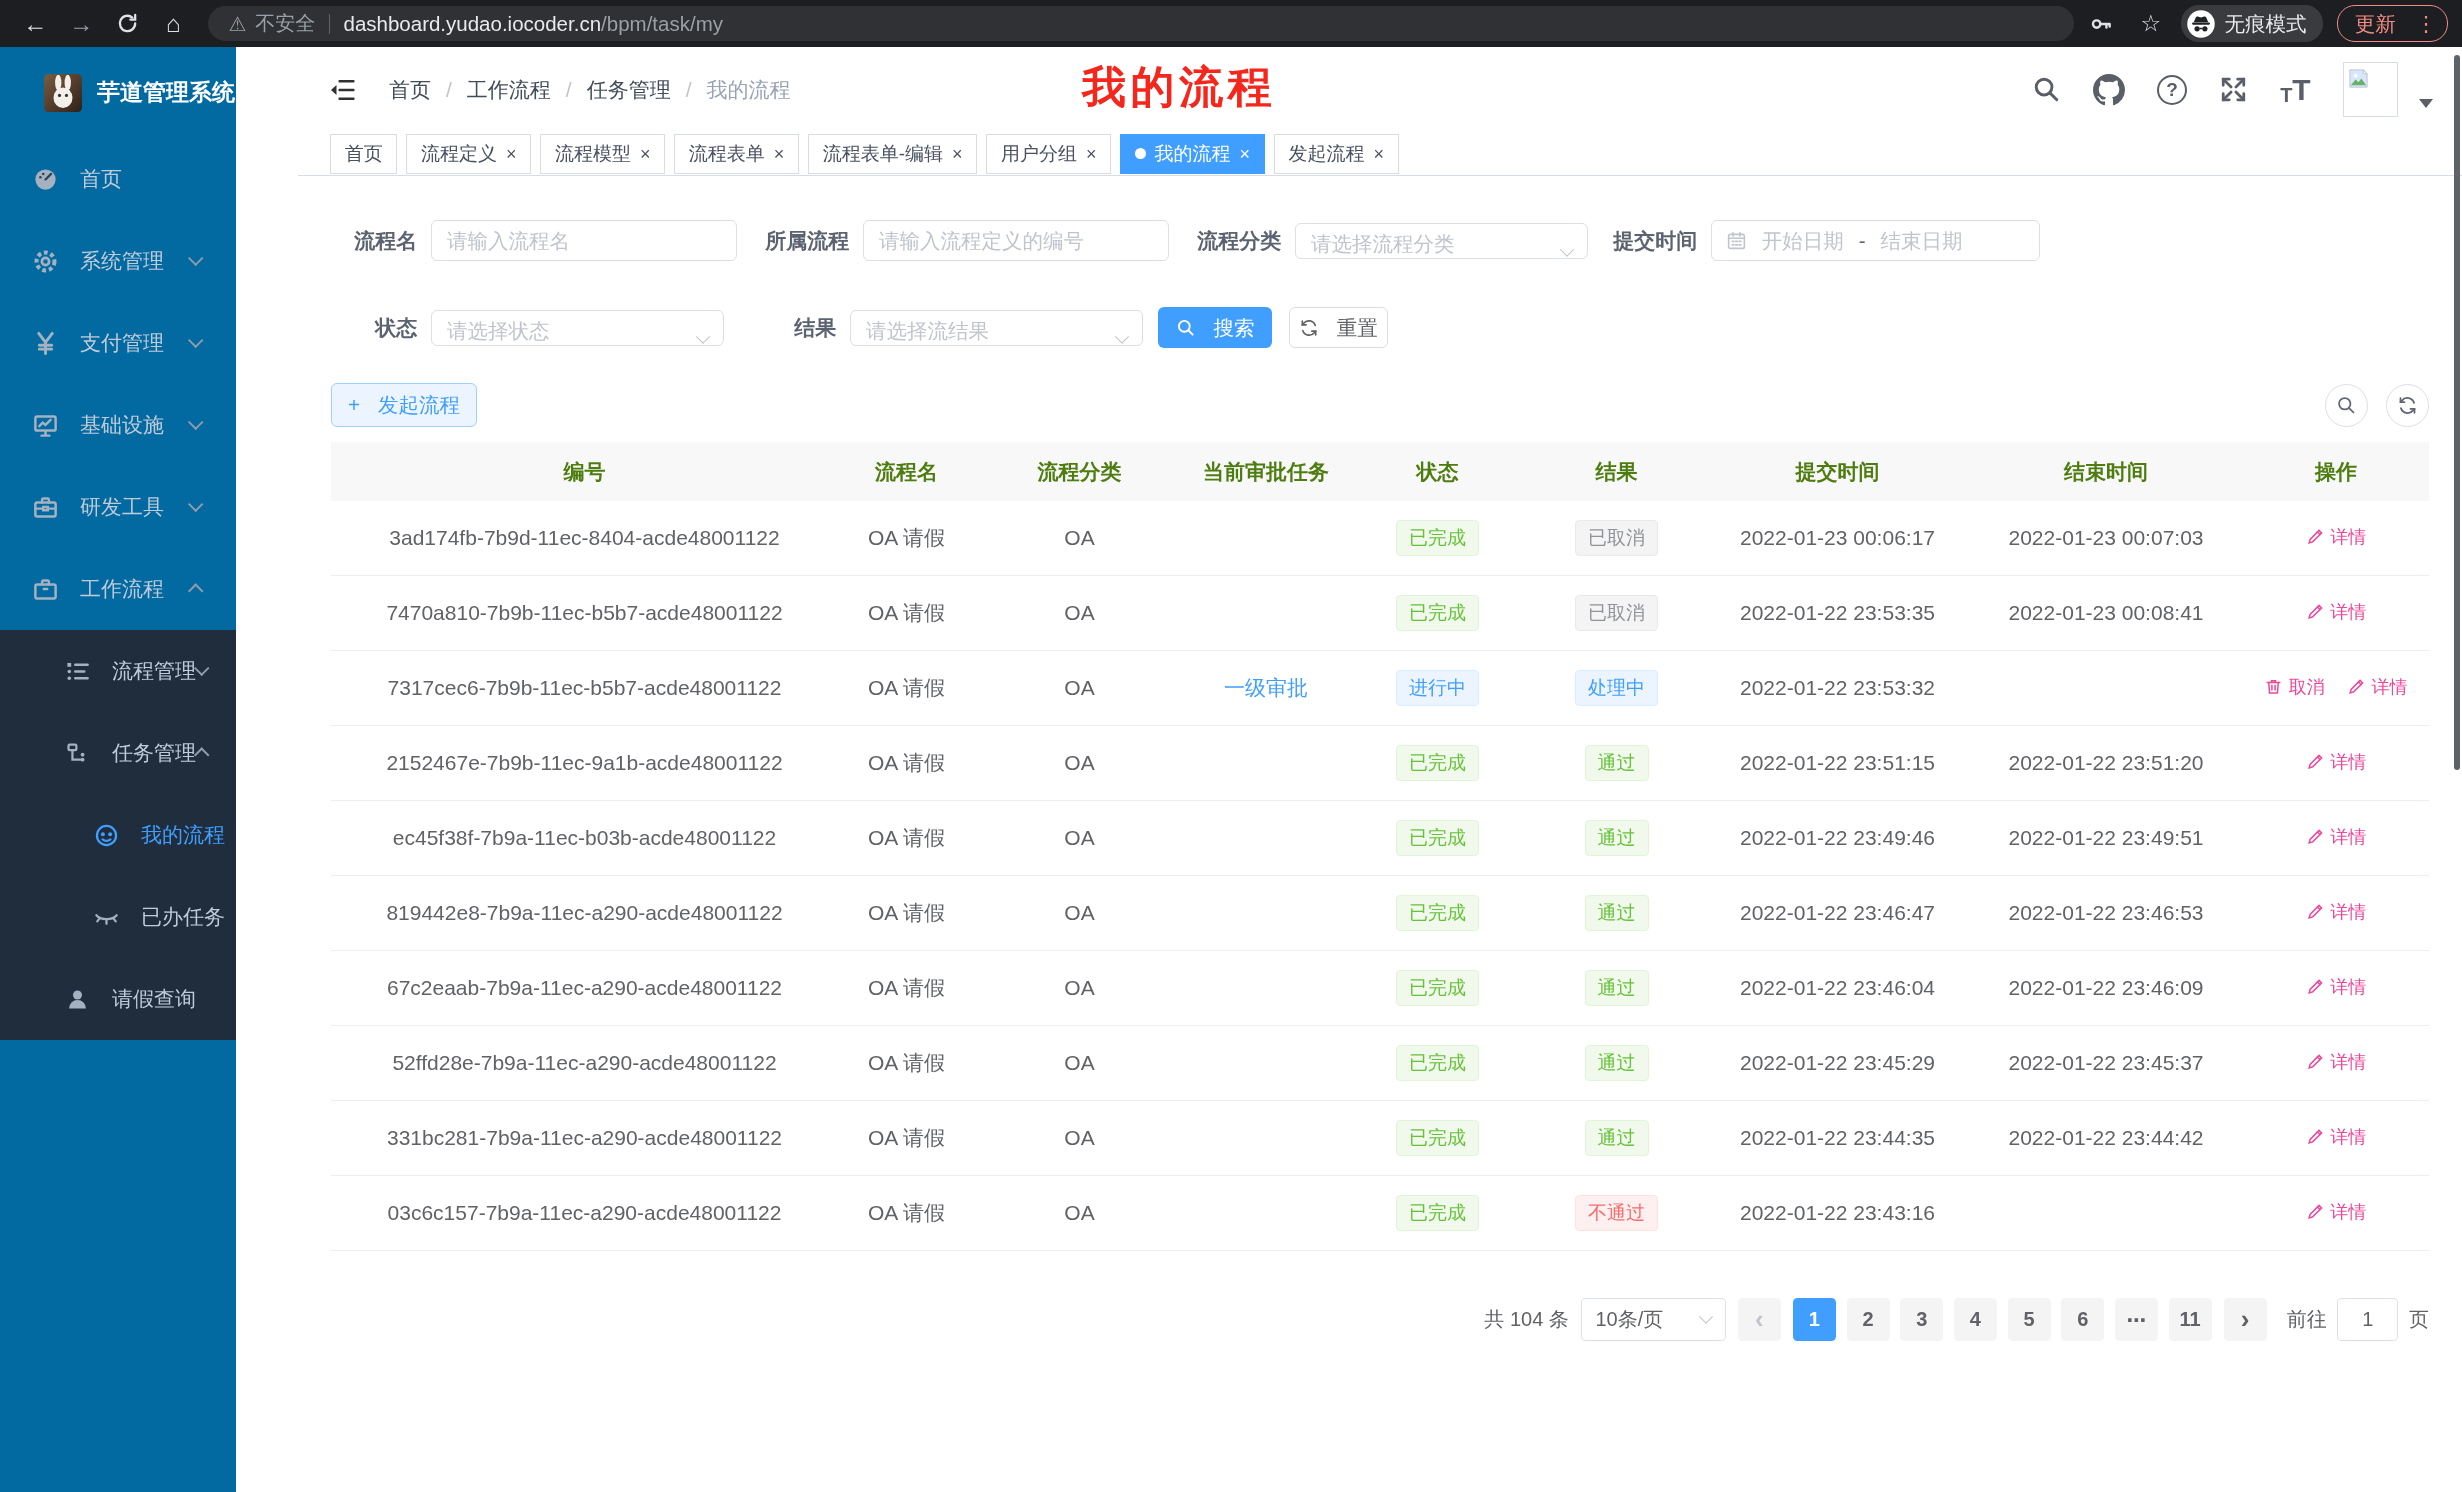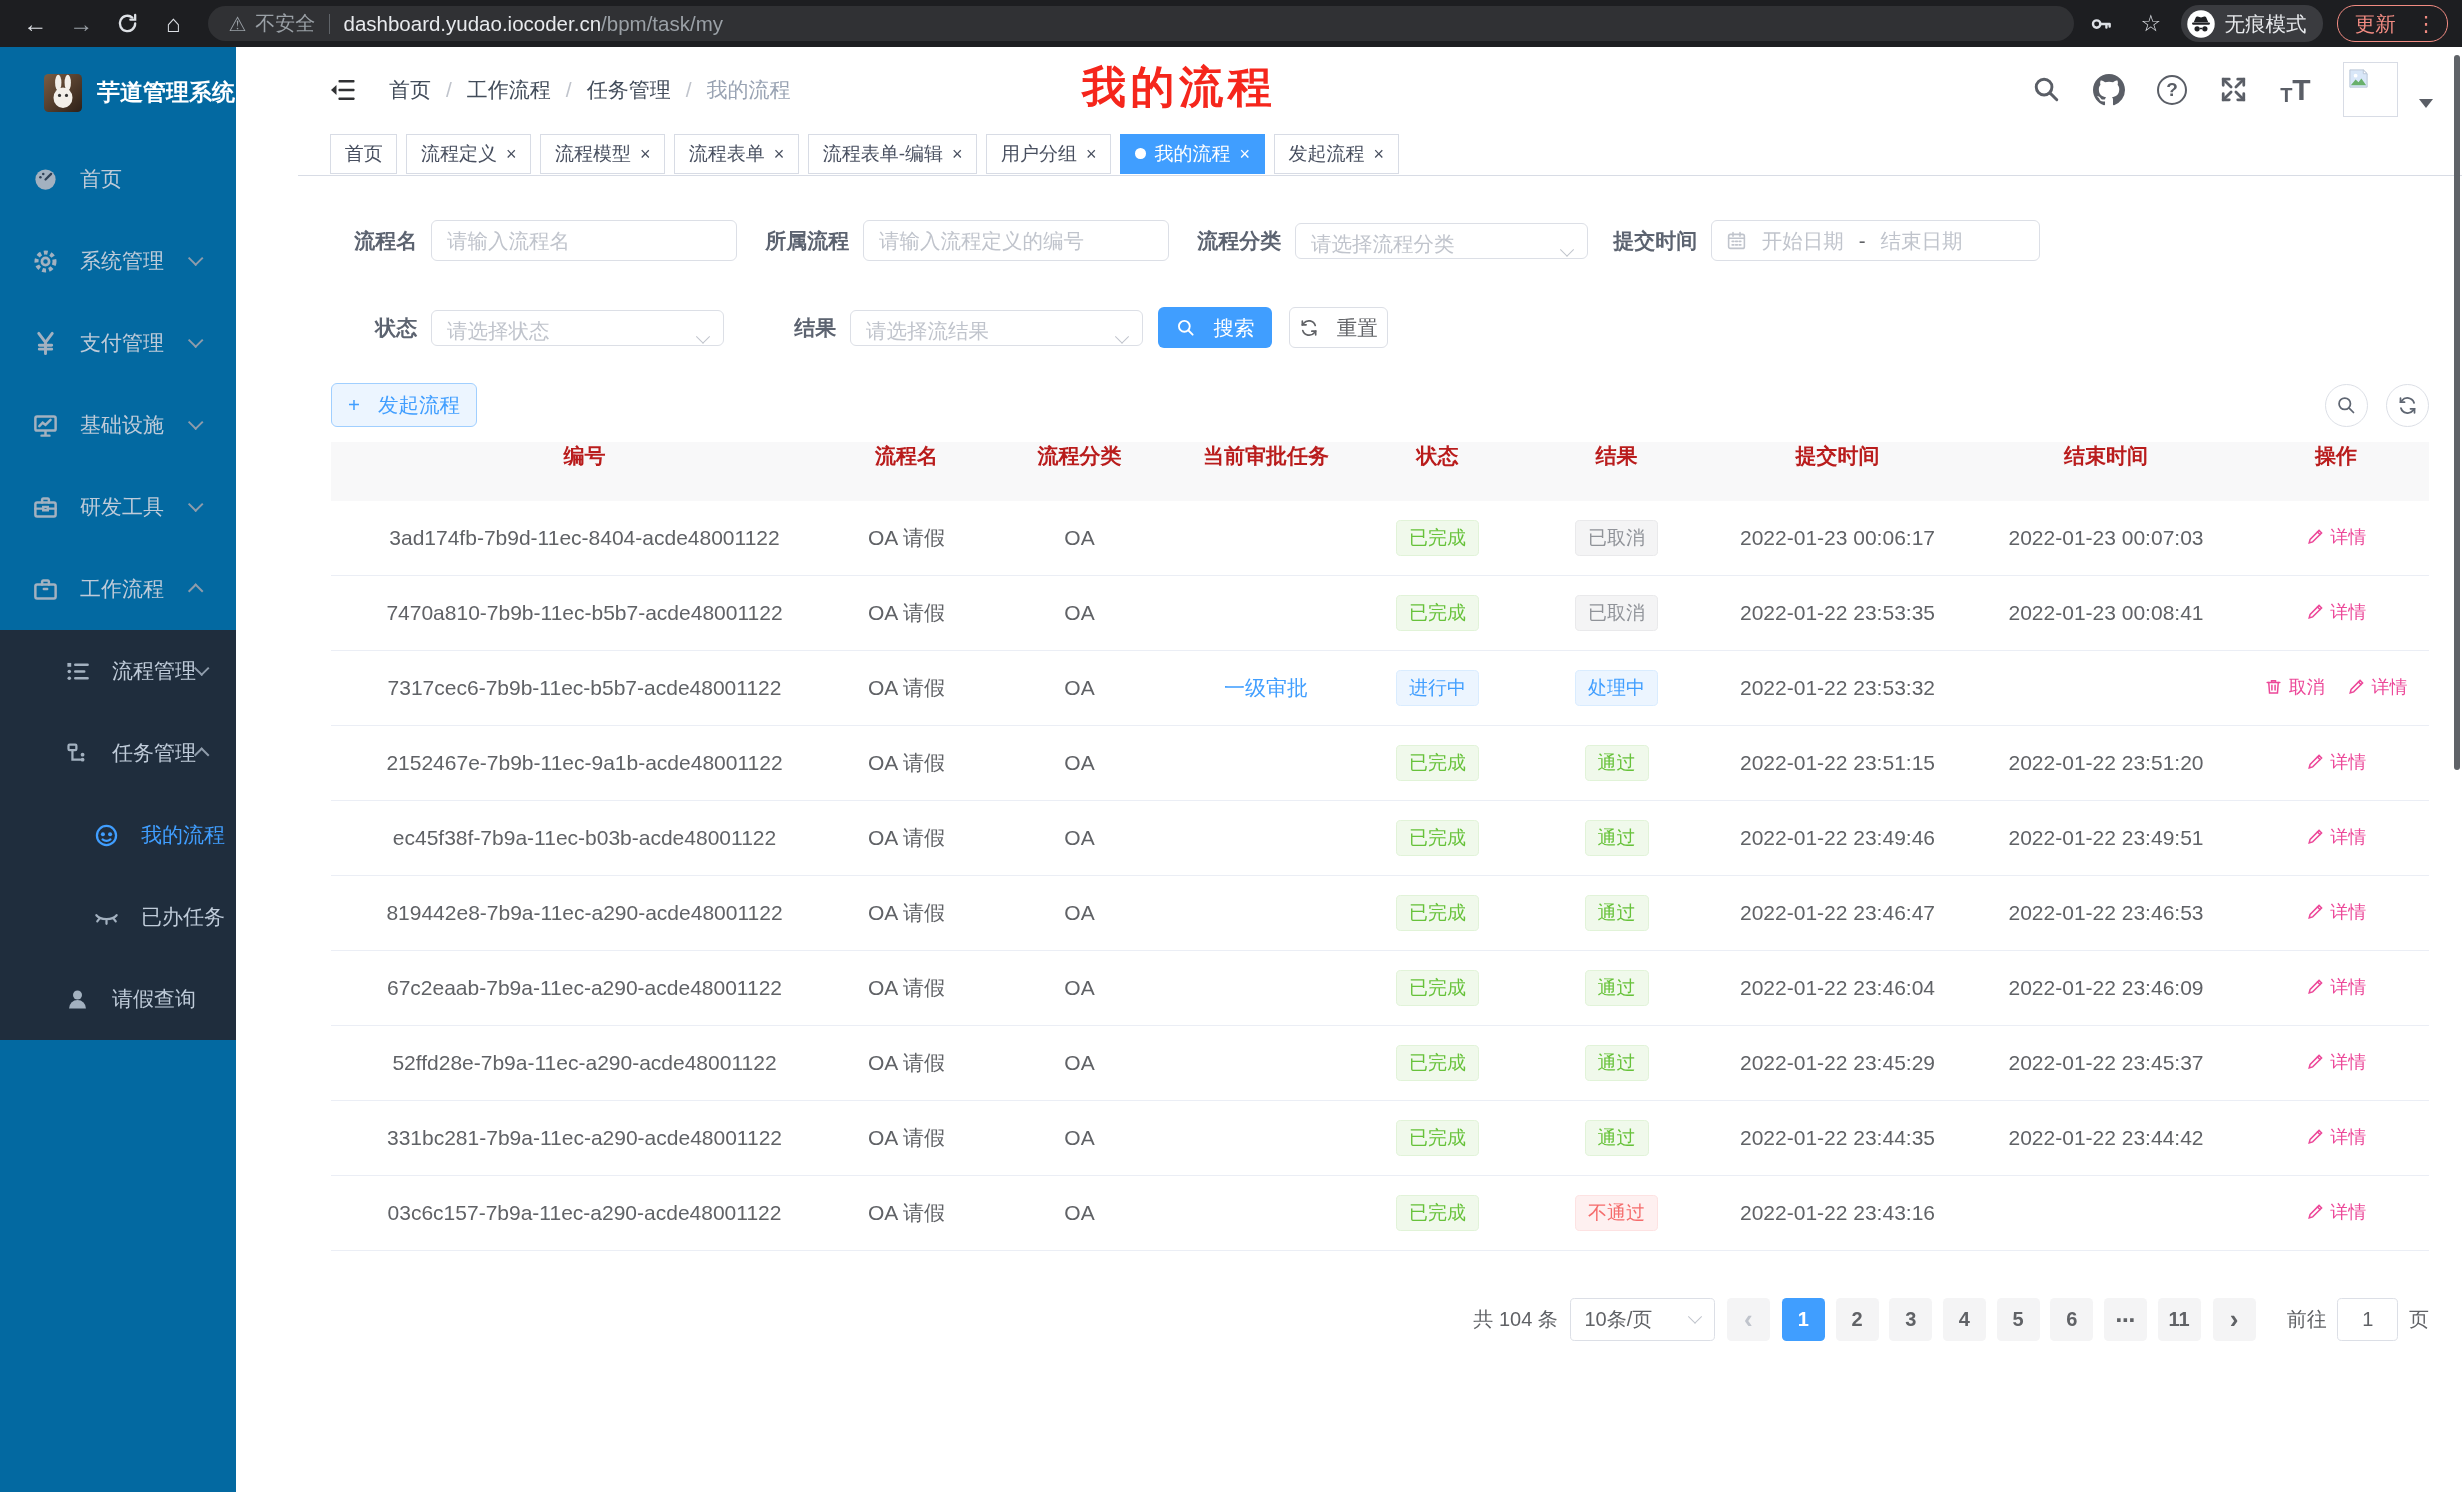--- a/index.html
+++ b/index.html
@@ -90,42 +90,42 @@
   .btn-reset{margin-left:16.7px;width:99px;height:41px;background:#fff;border:1.5px solid #dcdfe6;color:#606266}
 
   
   .start-row{margin-top:35px;display:flex;align-items:center}
   .btn-start{width:146px;height:44px;background:#ecf5ff;border:1.5px solid #a0cfff;color:#409eff}
   .tool-circles{margin-left:auto;display:flex;gap:18px}
   .circle-btn{width:43px;height:43px;border-radius:50%;border:1.5px solid #dcdfe6;display:flex;align-items:center;justify-content:center;color:#5f6672;cursor:pointer;background:#fff}
 
   
   .table{margin-top:15px;font-size:21px;color:#606266}
-  .thead{display:flex;align-items:flex-start;height:59px;background:#f8f8f9;color:#b91c1c;font-weight:700}
+  .thead{display:flex;align-items:center;height:59px;background:#f8f8f9;color:#4d7c0f;font-weight:700}
   .tcell{text-align:center;flex:none;padding:0 6px;overflow:hidden;white-space:nowrap}
   .c1{width:507px}.c2{width:137px}.c3{width:209px}.c4{width:164px}.c5{width:179px}.c6{width:179px}.c7{width:263px}.c8{width:274px}.c9{width:186px}
   .trow{display:flex;align-items:center;height:75px;border-bottom:0.8px solid #ebeef5}
   .badge{display:inline-block;padding:6.8px 12px;border-radius:4.6px;font-size:19px;border:0.8px solid transparent;line-height:1.1}
   .badge[data-type="success"]{background:#f0f9eb;border-color:#e1f3d8;color:#67c23a}
   .badge[data-type="info"]{background:#f4f4f5;border-color:#e9e9eb;color:#909399}
   .badge[data-type="primary"]{background:#ecf5ff;border-color:#d9ecff;color:#409eff}
   .badge[data-type="danger"]{background:#fef0f0;border-color:#fde2e2;color:#f56c6c}
   .task-link{color:#409eff;cursor:pointer}
   .op-link{color:#ec4899;font-size:18px;display:inline-flex;align-items:center;gap:5.3px;margin:0 8.4px;cursor:pointer;white-space:nowrap}
   .op-link svg{width:19px;height:19px;flex:none}
 
   
   .pagination{margin-top:47px;display:flex;align-items:center;justify-content:flex-end;font-size:20px;color:#606266;gap:12px}
   .pg-size{width:145px;height:43px;border:1.5px solid #dcdfe6;border-radius:4.6px;display:flex;align-items:center;padding:0 13.7px;color:#606266;cursor:pointer}
   .pg-pages{display:flex;gap:10.7px;align-items:center}
   .pg-btn{min-width:43px;height:43px;border-radius:4.6px;background:#f4f4f5;display:flex;align-items:center;justify-content:center;font-weight:700;cursor:pointer;padding:0 6px}
   .pg-prev{color:#c0c4cc;font-size:26px}
   .pg-next{color:#606266;font-size:26px}
   .pg-page[data-active="true"]{background:#409eff;color:#fff}
-  .pg-goto{display:flex;align-items:center;gap:10.7px;margin-left:19px}
+  .pg-goto{display:flex;align-items:center;gap:10.7px;margin-left:8px}
   .goto-input{width:61px;height:43px;border:1.5px solid #dcdfe6;border-radius:4.6px;text-align:center;font-size:20px;color:#606266;outline:none;font-family:inherit}
 
   .scroll-thumb{position:absolute;right:2.3px;top:55px;width:6px;height:715px;border-radius:3px;background:#5f6368;z-index:60}
 </style>
 </head>
 <body>
 
 <div class="browser-bar">
   <span class="nav-ic">←</span>
   <span class="nav-ic dim">→</span>

